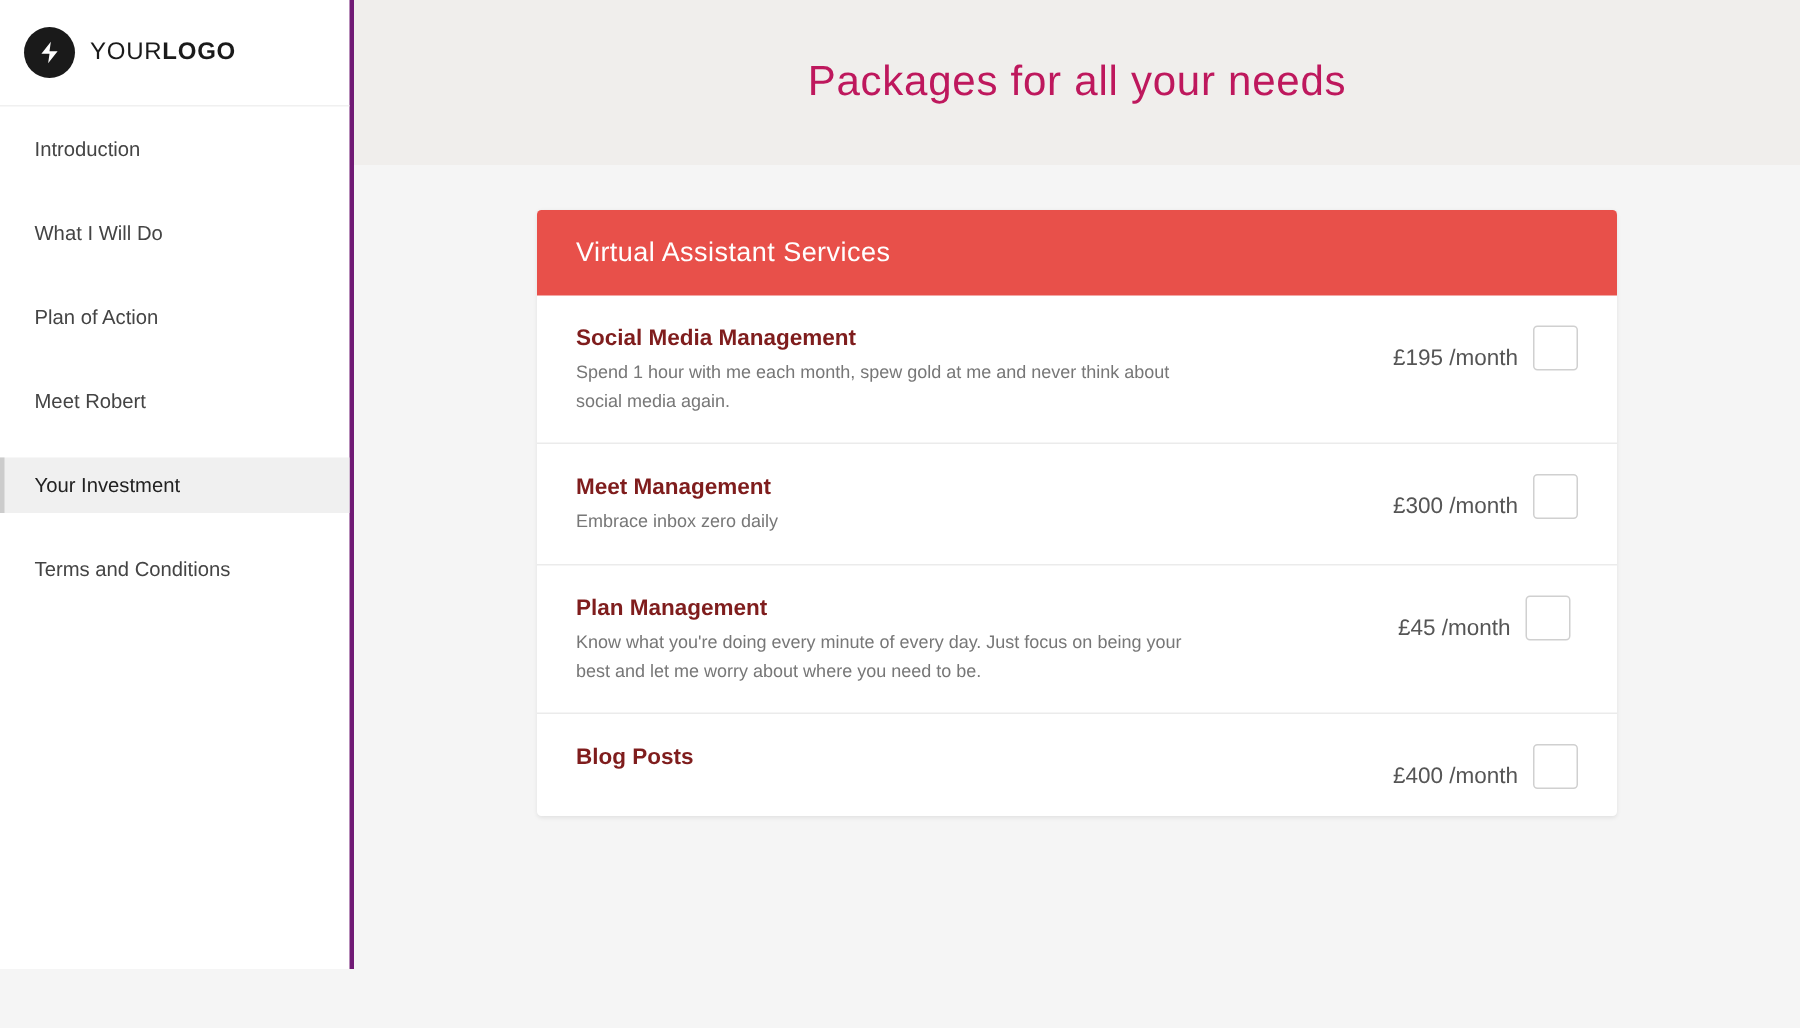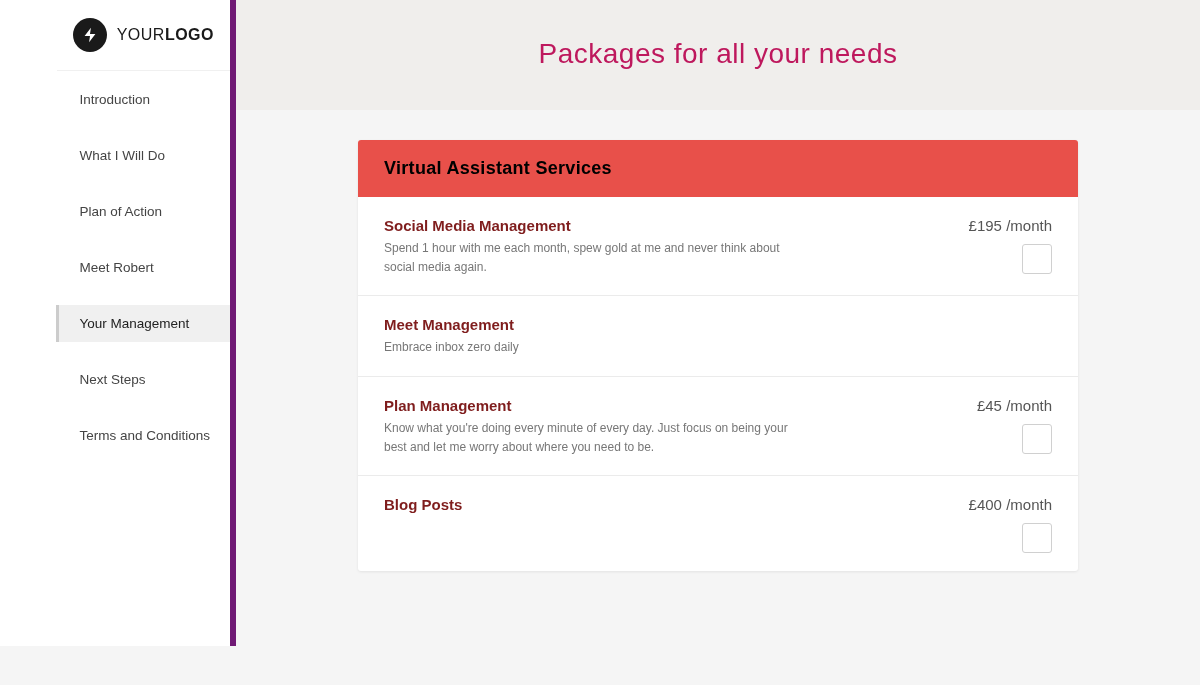--- a/index.html
+++ b/index.html
@@ -6,22 +6,21 @@
     body { font-family: 'Helvetica Neue', Arial, sans-serif; background: #f5f5f5; display: flex; height: 685px; overflow: hidden; }
 
     
     #sidebar {
       width: 236px;
       min-width: 236px;
       background: #ffffff;
       height: 646px;
       display: flex;
       flex-direction: column;
-      border-right: 6px solid #701a75;
-      align-items: flex-end;
+      border-right: 3px solid #701a75;
     }
     #logo-area {
       padding: 18px 16px 18px 16px;
       display: flex;
       align-items: center;
       gap: 10px;
       border-bottom: 1px solid #f0f0f0;
     }
     .logo-icon {
       width: 34px;
@@ -92,23 +91,23 @@
       overflow: hidden;
       box-shadow: 0 1px 3px rgba(0,0,0,0.08);
       max-width: 720px;
       margin: 0 auto;
     }
     .services-header {
       background: #e8504a;
       padding: 18px 26px;
     }
     .services-header h2 {
-      color: #000000;
+      color: #ffffff;
       font-size: 18px;
-      font-weight: 700;
+      font-weight: 400;
       letter-spacing: 0.3px;
     }
     .service-item {
       padding: 20px 26px 18px 26px;
       border-bottom: 1px solid #ebebeb;
       display: flex;
       align-items: flex-start;
       justify-content: space-between;
       gap: 20px;
     }
@@ -125,21 +124,21 @@
       margin-bottom: 5px;
     }
     .service-desc {
       font-size: 12px;
       color: #777;
       line-height: 1.6;
       max-width: 420px;
     }
     .service-right {
       display: flex;
-      flex-direction: column;
+      flex-direction: row;
       align-items: flex-end;
       gap: 10px;
       min-width: 120px;
     }
     .service-price {
       font-size: 15px;
       color: #555;
       white-space: nowrap;
     }
     .service-checkbox {
@@ -165,22 +164,21 @@
     <div class="logo-text">
       <span class="your">YOUR</span><span>LOGO</span>
     </div>
   </div>
   <nav>
 
   <div class="nav-item">Introduction</div>
       <div class="nav-item">What I Will Do</div>
       <div class="nav-item">Plan of Action</div>
       <div class="nav-item">Meet Robert</div>
-      <div class="nav-item active">Your Management</div>
-      <div class="nav-item">Next Steps</div>
+      <div class="nav-item active">Your Investment</div>
       <div class="nav-item">Terms and Conditions</div>
     </nav>
 </div>
 
 <div id="main">
   <div id="hero">
     <h1>Packages for all your needs</h1>
   </div>
   <div id="content-area">
     <div class="services-card">
@@ -197,20 +195,24 @@
     <div class="service-right">
       <div class="service-price">£195 /month</div>
       <div class="service-checkbox"></div>
     </div>
   </div>
           <div class="service-item">
     <div class="service-info">
       <div class="service-name">Meet Management</div>
       <div class="service-desc">Embrace inbox zero daily</div>
     </div>
+    <div class="service-right">
+      <div class="service-price">£300 /month</div>
+      <div class="service-checkbox"></div>
+    </div>
   </div>
           <div class="service-item">
     <div class="service-info">
       <div class="service-name">Plan Management</div>
       <div class="service-desc">Know what you're doing every minute of every day. Just focus on being your best and let me worry about where you need to be.</div>
     </div>
     <div class="service-right">
       <div class="service-price">£45 /month</div>
       <div class="service-checkbox"></div>
     </div>

